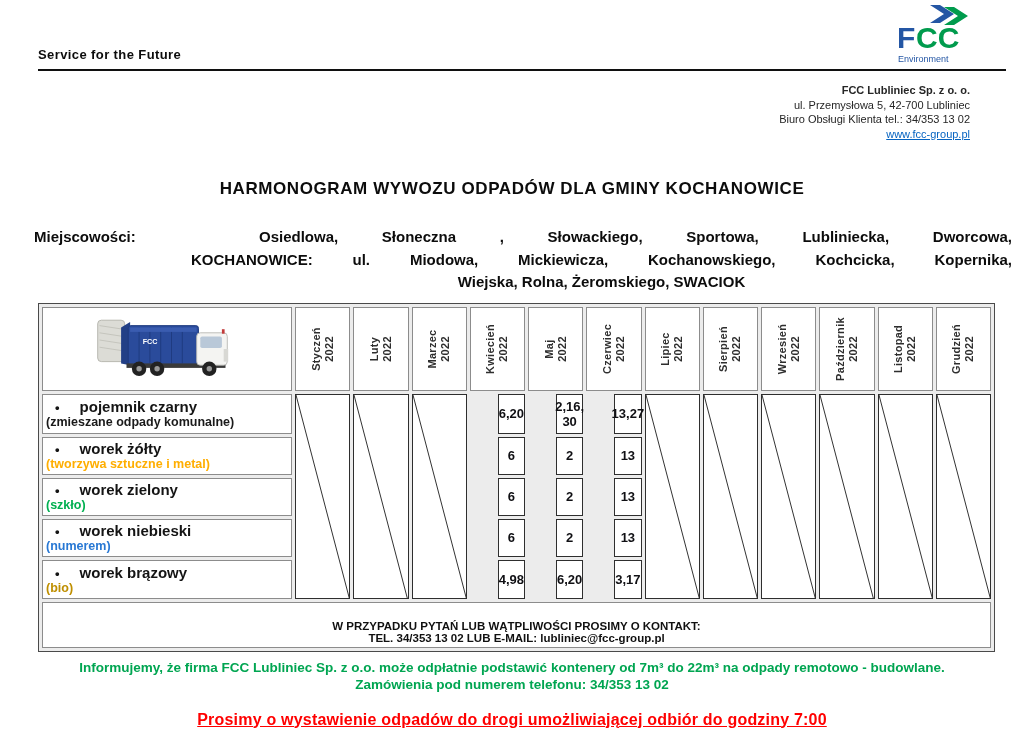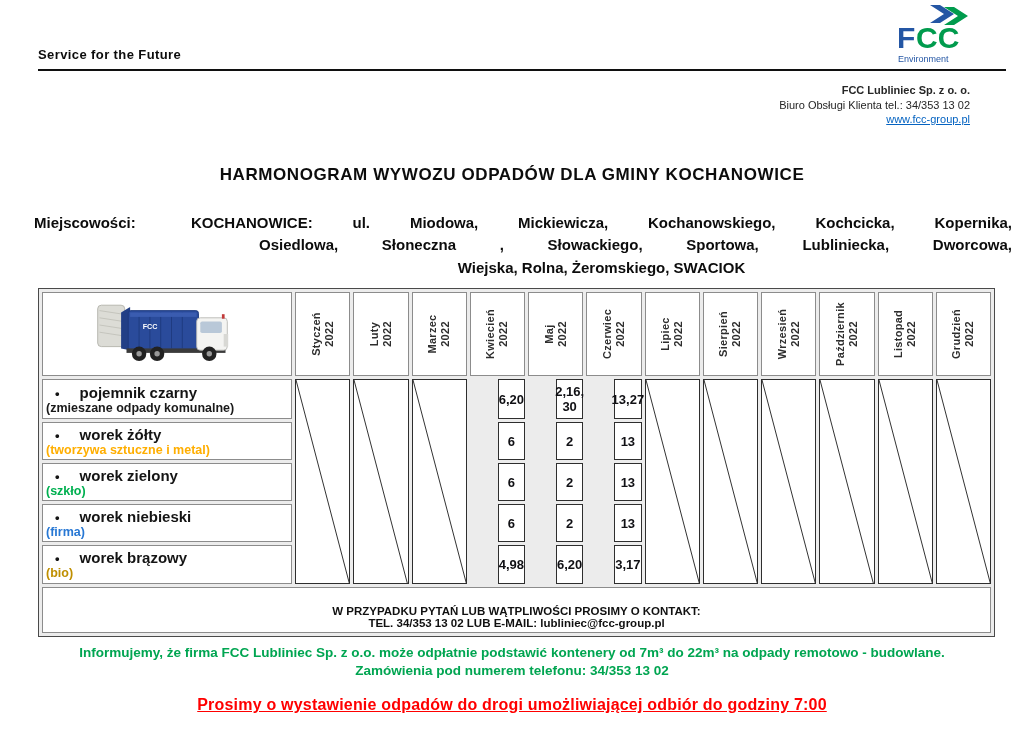--- a/index.html
+++ b/index.html
@@ -79,31 +79,32 @@
       <text x="1" y="44" font-size="30" font-weight="bold" fill="#2456A4" font-family="Liberation Sans, sans-serif">F</text>
       <text x="20" y="44" font-size="30" font-weight="bold" fill="#009B4D" font-family="Liberation Sans, sans-serif">CC</text>
       <text x="2" y="58" font-size="9" fill="#2456A4" font-family="Liberation Sans, sans-serif">Environment</text>
     </svg>
   </div>
   <div class="rule"></div>
 </div>
 
 <div class="address">
   <div class="addr-name">FCC Lubliniec Sp. z o. o.</div>
+  <div>ul. Przemysłowa 5, 42-700 Lubliniec</div>
   <div>Biuro Obsługi Klienta tel.: 34/353 13 02</div>
   <div><span class="addr-link">www.fcc-group.pl</span></div>
 </div>
 
 <div class="title">HARMONOGRAM WYWOZU ODPADÓW DLA GMINY KOCHANOWICE</div>
 
 <div class="locations">
   <div class="loc-label">Miejscowości:</div>
   <div class="loc-text">
+    <div class="jline indent">Osiedlowa, Słoneczna , Słowackiego, Sportowa, Lubliniecka, Dworcowa,</div>
     <div class="jline">KOCHANOWICE: ul. Miodowa, Mickiewicza, Kochanowskiego, Kochcicka, Kopernika,</div>
-    <div class="jline indent">Osiedlowa, Słoneczna , Słowackiego, Sportowa, Lubliniecka, Dworcowa,</div>
     <div class="cline">Wiejska, Rolna, Żeromskiego, SWACIOK</div>
   </div>
 </div>
 
 <div class="sched">
 
   <div class="cell truck-cell" style="grid-column:1;grid-row:1">
     <svg width="160" height="72" viewBox="0 0 170 80">
       <rect x="8" y="8" width="30" height="46" rx="4" fill="#dcdcd6" stroke="#b2b2aa"></rect>
       <path d="M10 14 l26 4 M10 22 l26 4 M10 30 l26 4 M10 38 l26 4" stroke="#c2c2ba" fill="none"></path>
@@ -182,21 +183,21 @@
         <span class="bullet">•</span>
         <span>worek zielony</span>
       </div>
     <div class="row-sub sub-green">(szkło)</div>
   </div>
   <div class="cell label-cell" style="grid-column:1;grid-row:5">
     <div class="row-title">
         <span class="bullet">•</span>
         <span>worek niebieski</span>
       </div>
-    <div class="row-sub sub-blue">(firma)</div>
+    <div class="row-sub sub-blue">(numerem)</div>
   </div>
   <div class="cell label-cell" style="grid-column:1;grid-row:6">
     <div class="row-title">
         <span class="bullet">•</span>
         <span>worek brązowy</span>
       </div>
     <div class="row-sub sub-bio">(bio)</div>
   </div>
 
   <div class="cell diag" style="grid-column:2;grid-row:2/7">

